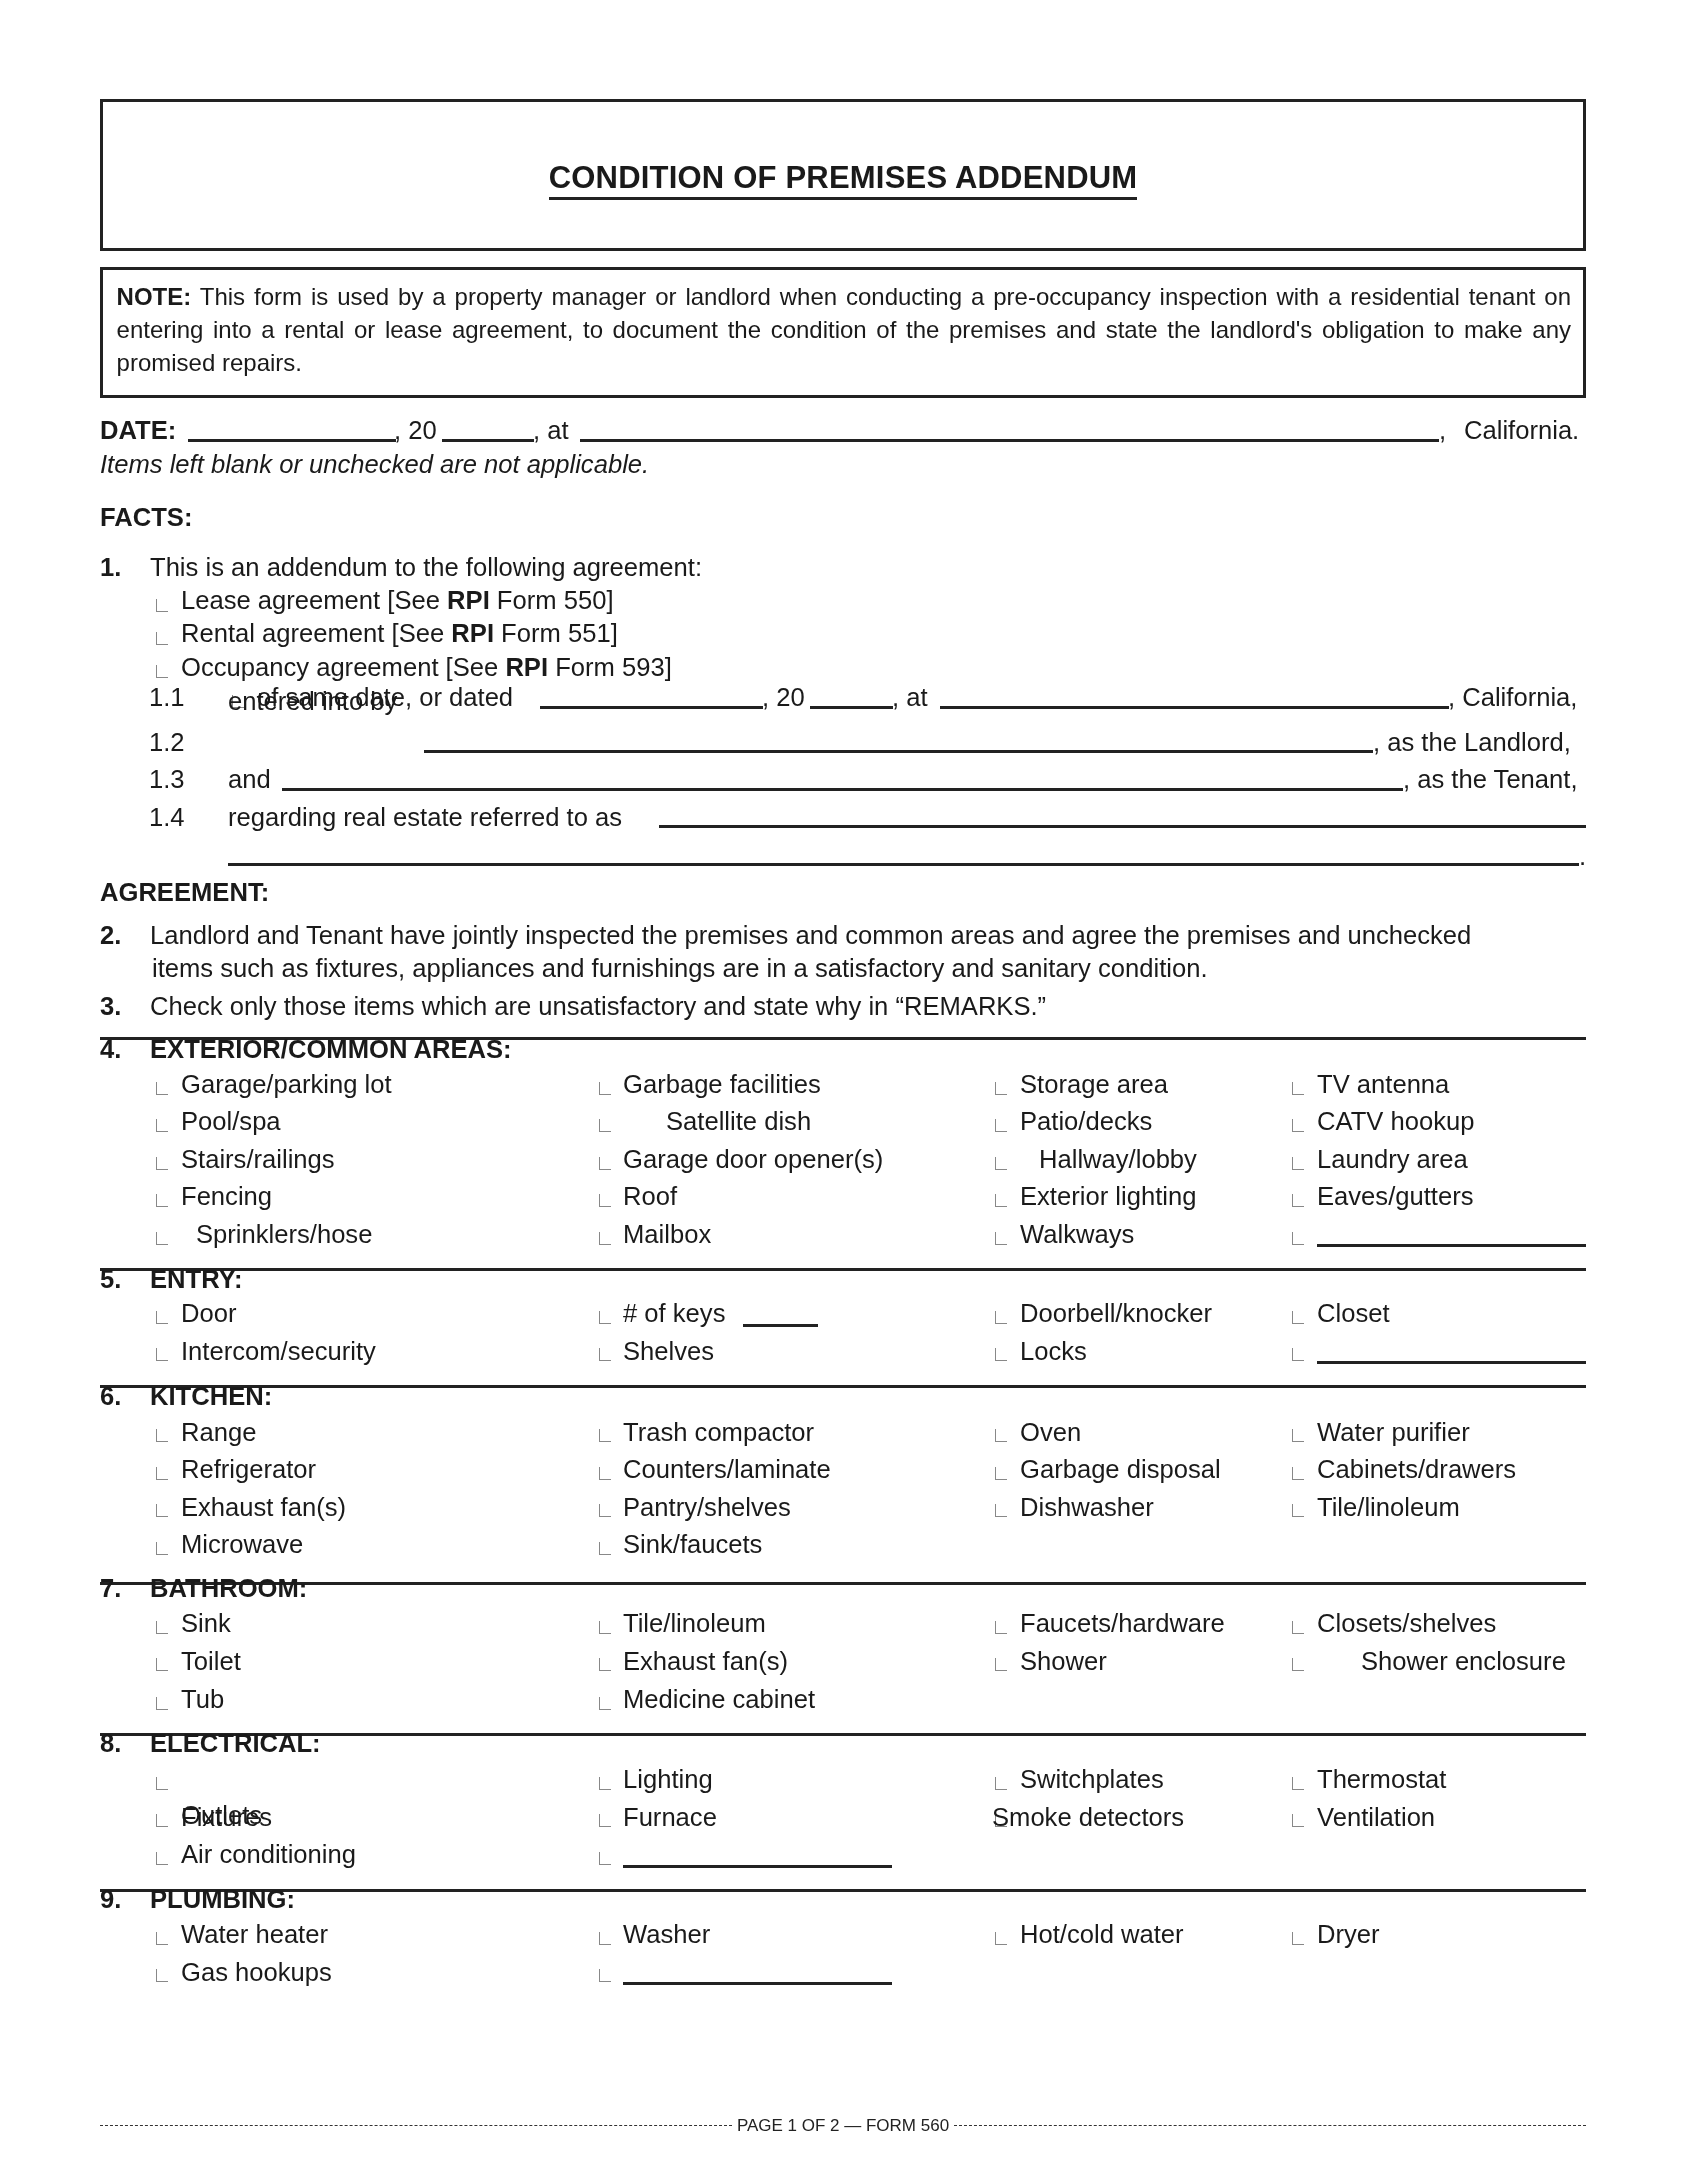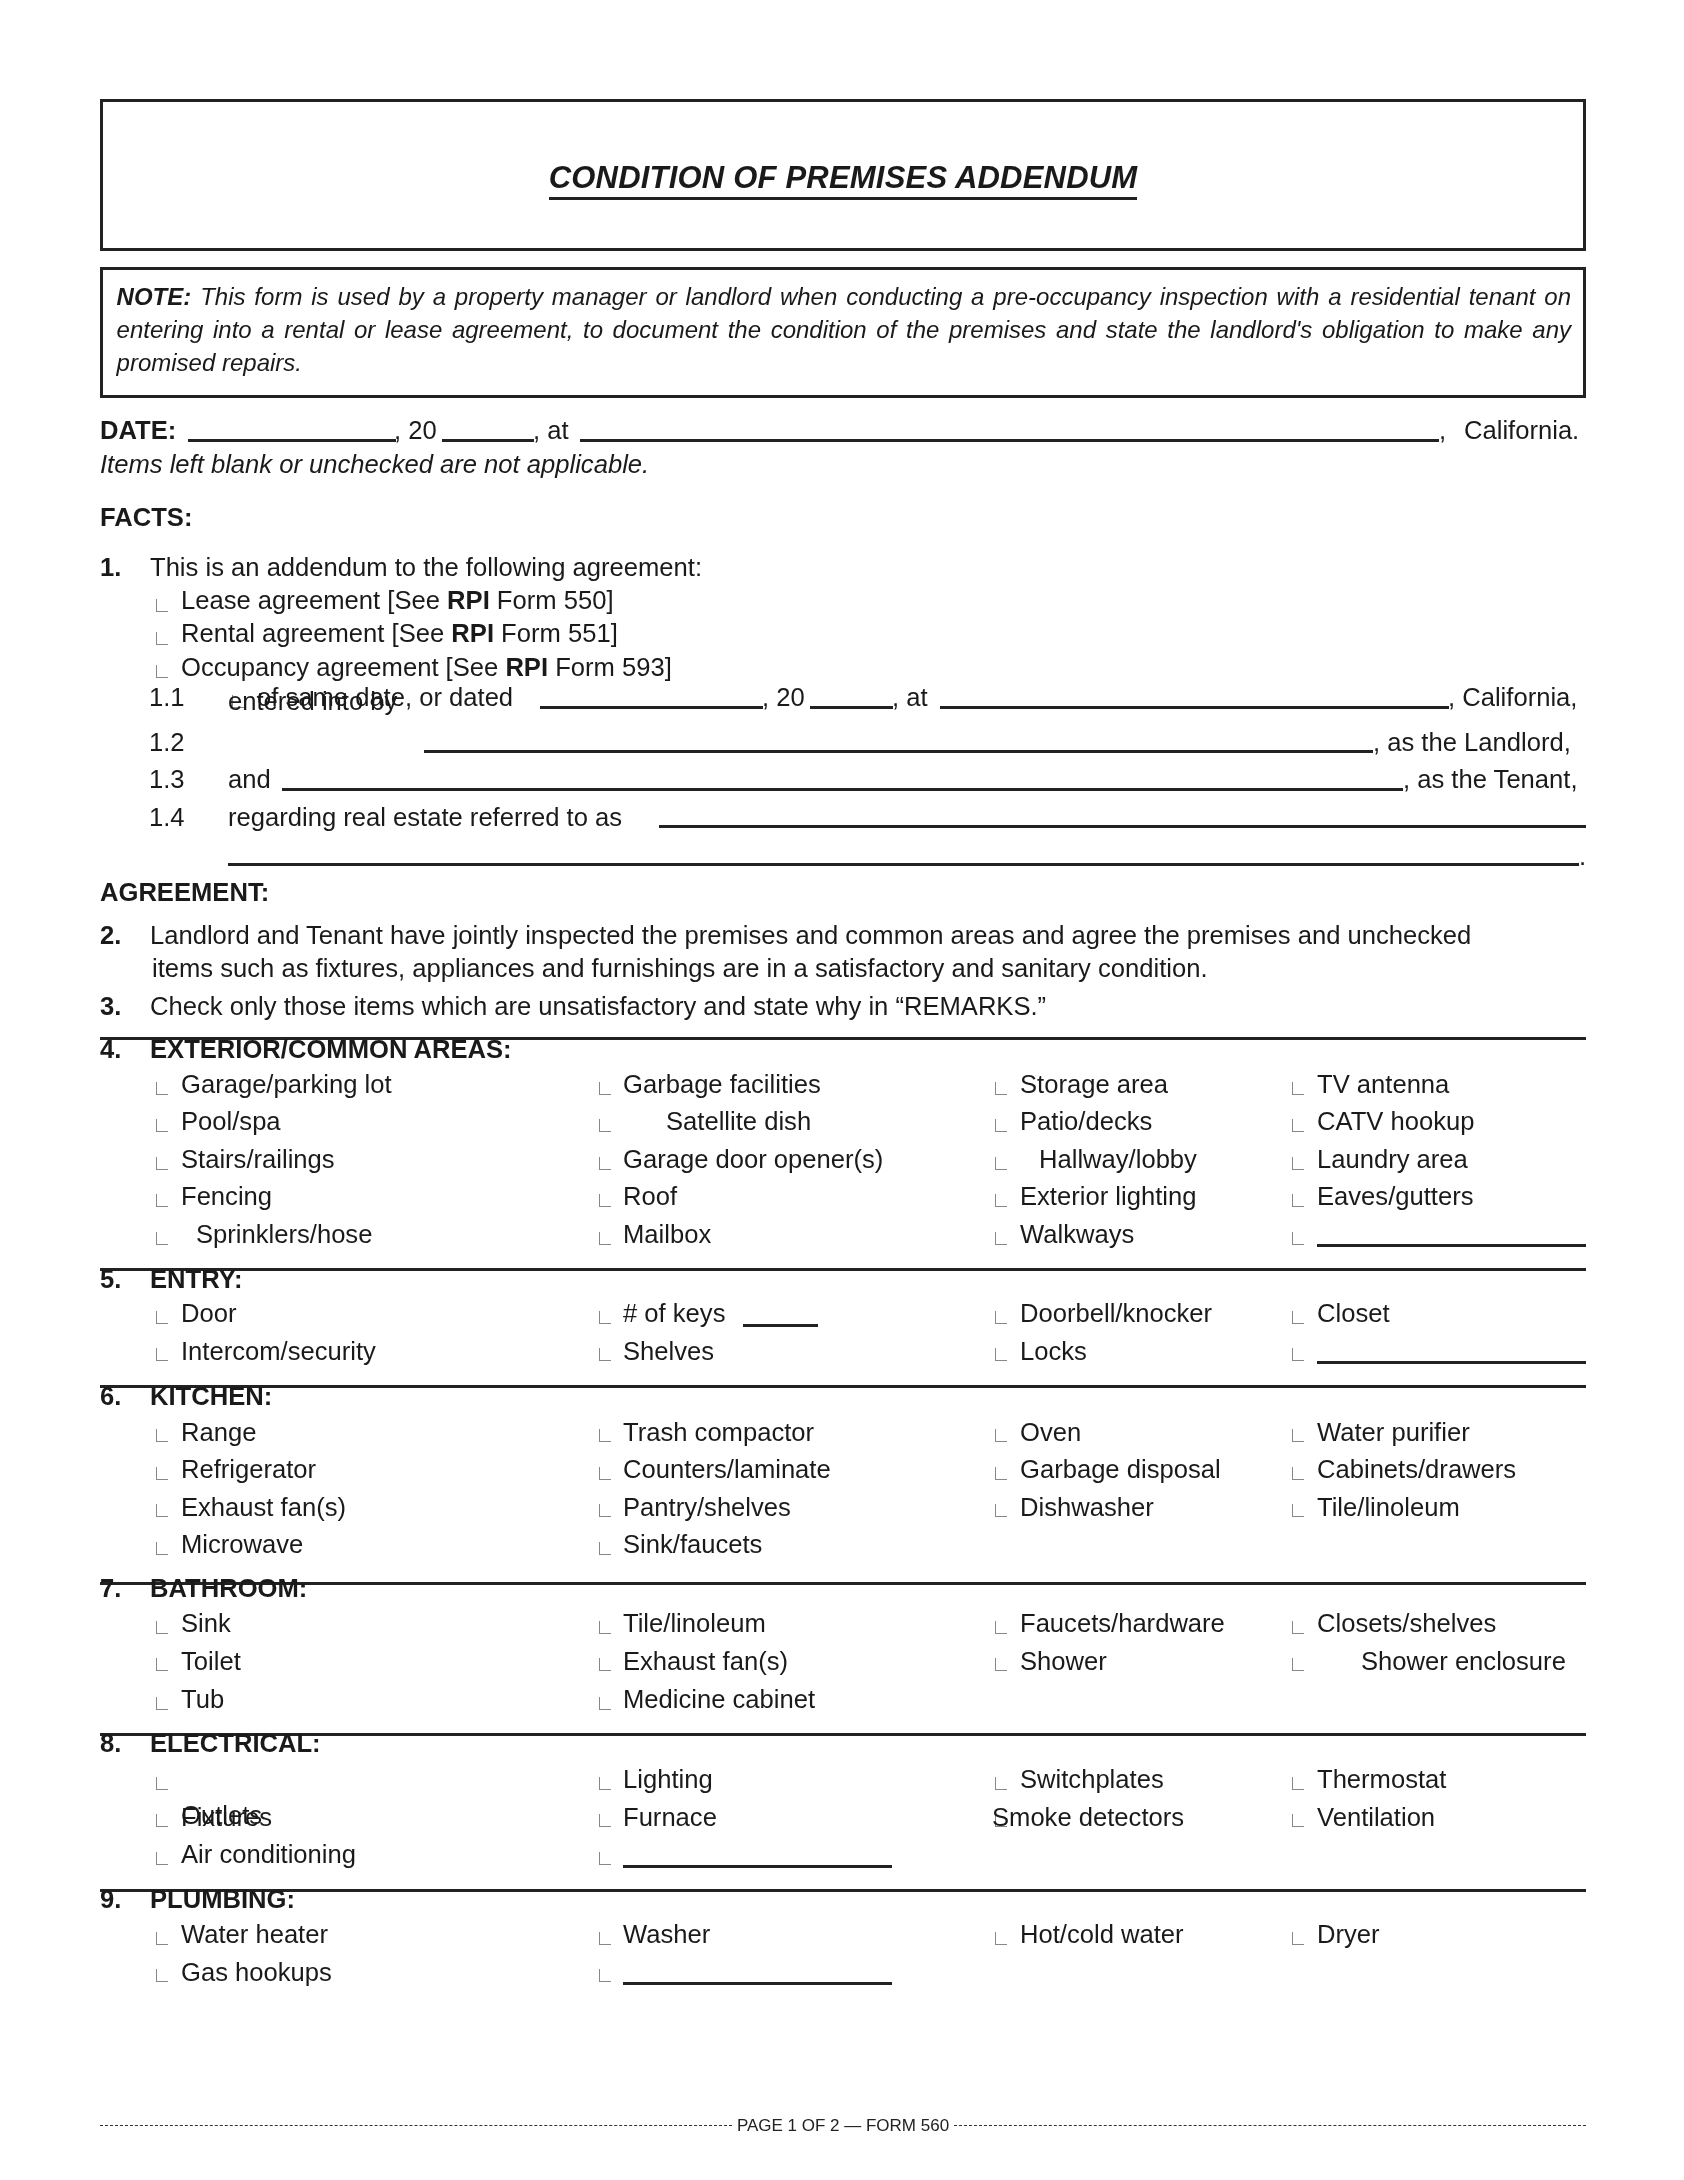--- a/index.html
+++ b/index.html
@@ -1,19 +1,19 @@
 <!DOCTYPE html>
 <html style="font-size:13.6px"><head>
 <meta charset="utf-8">
 <style>
   html, body { margin:0; padding:0; background:#ffffff; }
   body { width:1685px; height:2181px; position:relative; overflow:hidden;
          font-family:"Liberation Sans", sans-serif; color:#1a1a1a; }
   .abs { position:absolute; white-space:nowrap; }
-  .box { position:absolute; border:3.4px solid #222; box-sizing:border-box;font-style:italic; }
+  .box { position:absolute; border:3.4px solid #222; box-sizing:border-box; }
   .title { position:absolute; left:0; right:0; top:58px; text-align:center; }
   .title span { font-weight:bold; font-size:31px; letter-spacing:0.2px;
                 border-bottom:3.4px solid #222; padding-bottom:1.7px; }
   .note { position:absolute; left:13.6px; right:12px; top:10.2px; font-size:24px;
           line-height:33px; text-align:justify; text-align-last:left; }
   .note b { font-weight:bold; }
   .t { font-size:25.6px; line-height:31px; }
   .b { font-weight:bold; }
   .i { font-style:italic; }
   .cb { position:absolute; width:11px; height:12px; border-left:1.7px solid #888; border-bottom:1.7px solid #888; }

